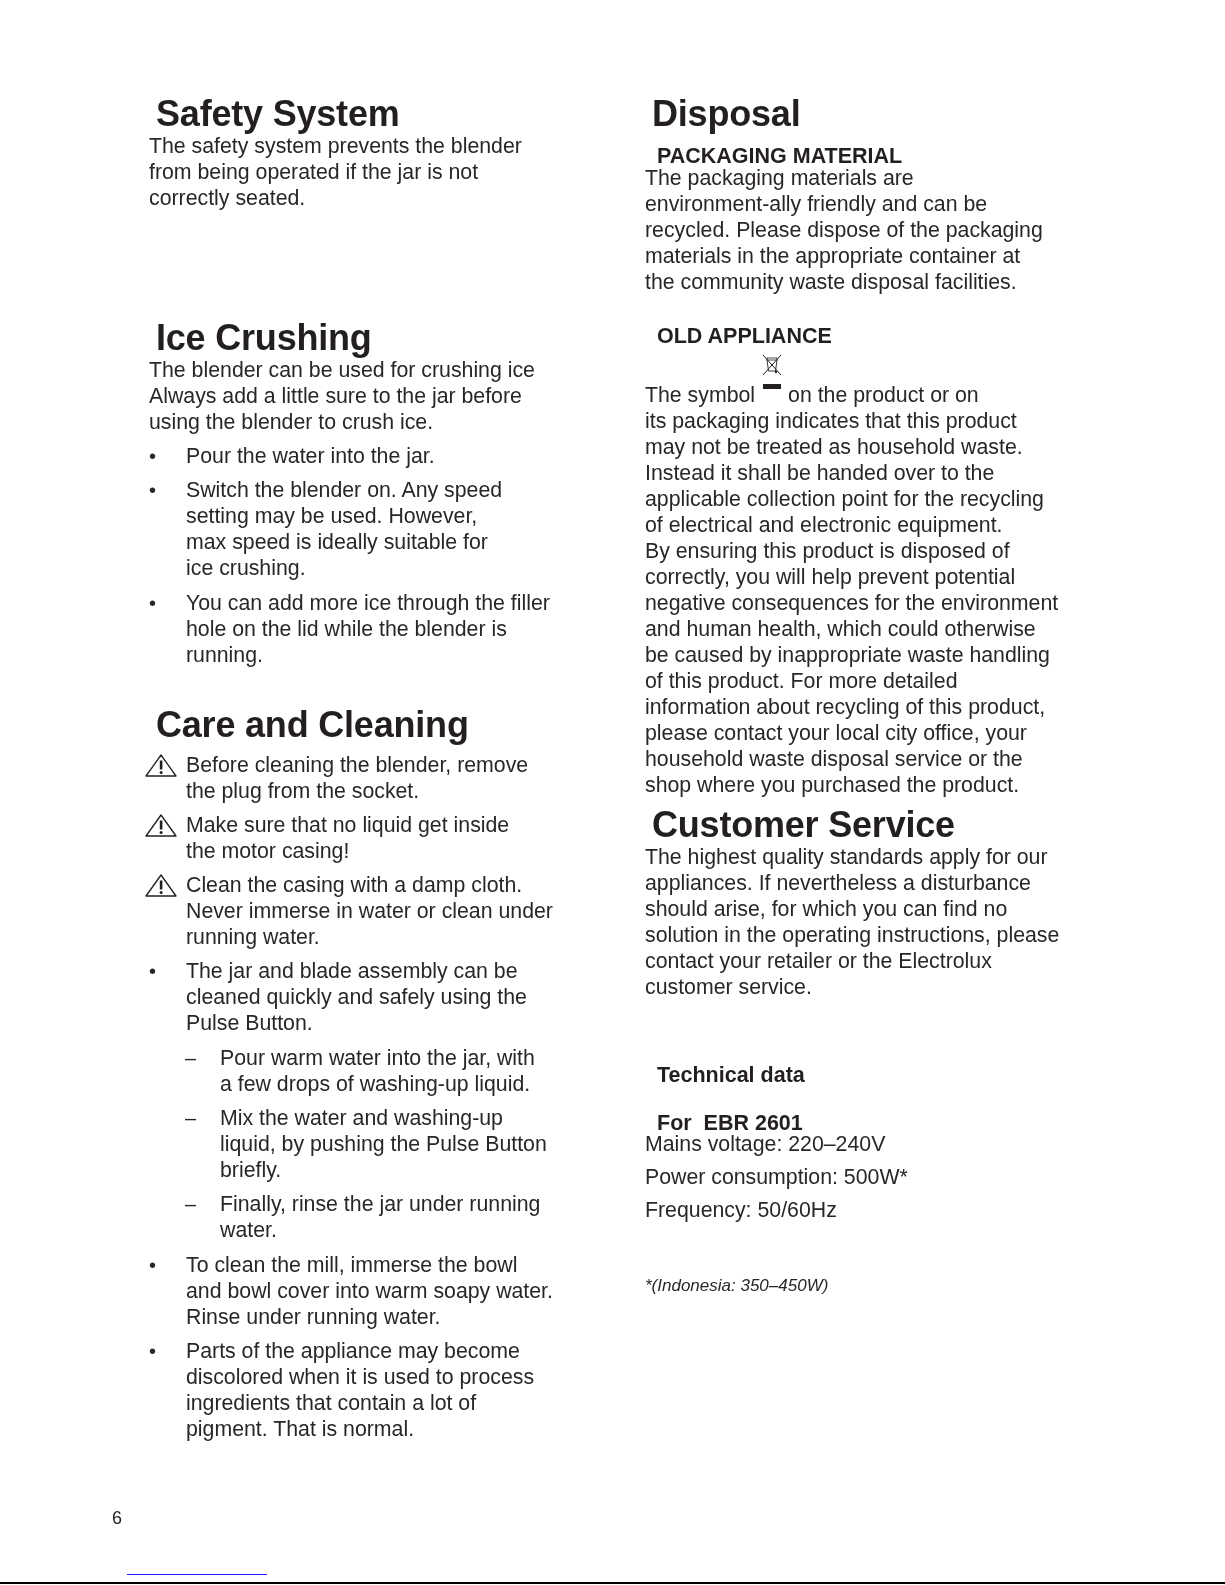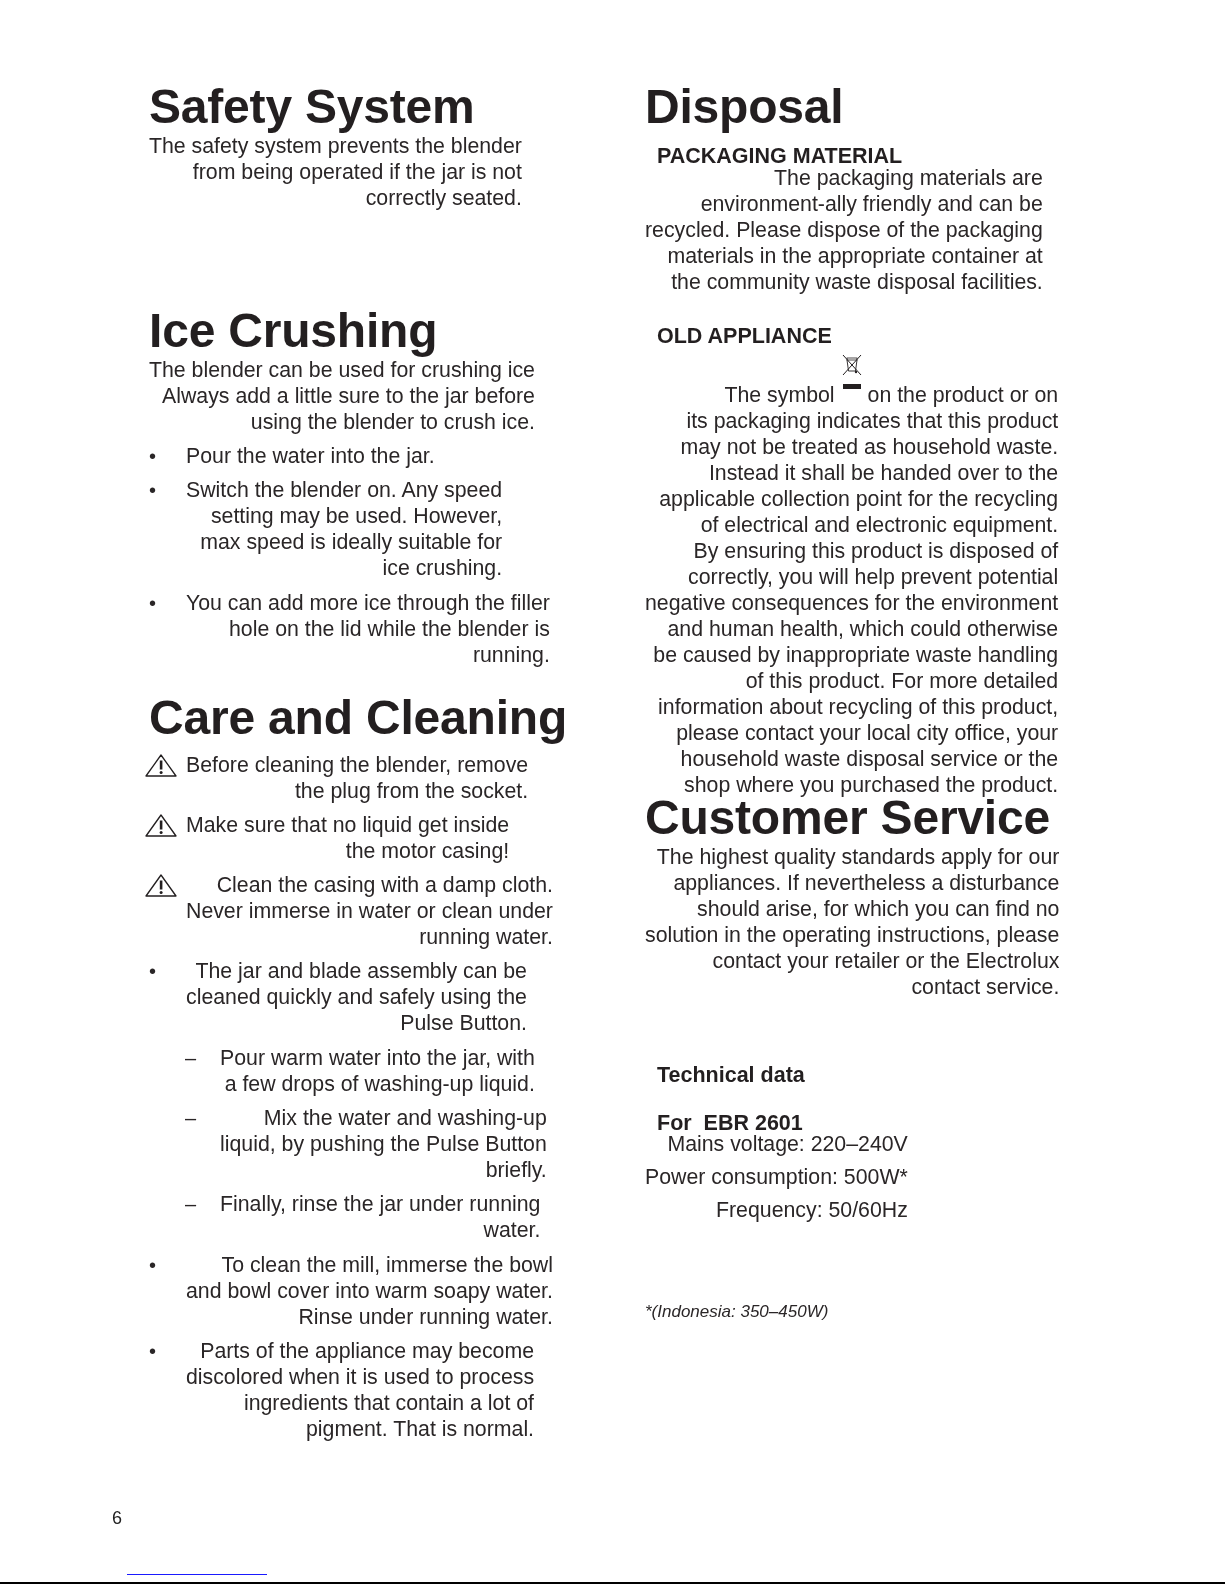--- a/index.html
+++ b/index.html
@@ -5,38 +5,38 @@
   html, body { margin: 0; padding: 0; background: #ffffff; }
   body {
     width: 1225px; height: 1585px; position: relative; overflow: hidden;
     font-family: "Liberation Sans", sans-serif; color: #231f20;
   }
   .col { position: absolute; top: 0; }
   .left { left: 149px; width: 430px; }
   .right { left: 645px; width: 430px; }
   .abs { position: absolute; white-space: nowrap; }
   h1 {
-    margin: 0; font-family: "Liberation Sans", sans-serif; font-weight: bold;
-    font-size: 48px; color: #231f20; letter-spacing: -0.2px; line-height: 40px;
+    margin: 7px; font-family: "Liberation Sans", sans-serif; font-weight: bold;
+    font-size: 36px; color: #231f20; letter-spacing: -0.2px; line-height: 40px;
   }
   h2 {
     margin: 12px; font-weight: bold; font-size: 21.5px; color: #231f20; line-height: 26px;
   }
   .p {
-    font-size: 21.3px; line-height: 26px; color: #2a2627; white-space: nowrap; text-align: right;
+    font-size: 21.3px; line-height: 26px; color: #2a2627; white-space: nowrap;
   }
   .para { position: absolute; left: 0; }
   .item { position: absolute; left: 0; }
   .bullet { position: absolute; left: 0; font-size: 20px; line-height: 26px; }
   .dash { position: absolute; left: 36px; font-size: 20px; line-height: 26px; }
   .item-text { position: absolute; left: 37px; }
   .sub-text { position: absolute; left: 71px; }
   .warn-icon { position: absolute; left: -5px; top: 1px; width: 34px; height: 24px; }
   .weee-icon { display: inline-block; width: 22px; height: 40px; vertical-align: -4px; margin: 0 5px 0 6px; position: relative; top: -12px; }
-  .footnote { font-style: italic; font-size: 17px; color: #2a2627; margin-top: 26px; }
+  .footnote { font-style: italic; font-size: 17px; color: #2a2627; }
   .page-num { position: absolute; left: 112px; top: 1508px; font-size: 18px; color: #222; }
   .blue-line { position: absolute; left: 127px; top: 1574px; width: 140px; height: 1px; background: #1a1aff; }
   .black-line { position: absolute; left: 0; top: 1582px; width: 1225px; height: 2px; background: #000; }
 </style>
 </head>
 <body>
 
 <div class="col left">
   <h1 class="abs" style="top:87px">Safety System</h1>
   <div class="para p" style="top:133px">
@@ -201,21 +201,21 @@
     <div>shop where you purchased the product.</div>
   </div>
 
   <h1 class="abs" style="top:798px">Customer Service</h1>
   <div class="para p" style="top:844px">
     <div>The highest quality standards apply for our</div>
     <div>appliances. If nevertheless a disturbance</div>
     <div>should arise, for which you can find no</div>
     <div>solution in the operating instructions, please</div>
     <div>contact your retailer or the Electrolux</div>
-    <div>contact service.</div>
+    <div>customer service.</div>
   </div>
 
   <h2 class="abs" style="top:1050px">Technical data</h2>
   <h2 class="abs" style="top:1098px; white-space:pre">For  EBR 2601</h2>
   <div class="para p" style="top:1128px; line-height:33px">
     <div>Mains voltage:  220–240V</div>
     <div>Power consumption: 500W*</div>
     <div>Frequency: 50/60Hz</div>
   </div>
   <div class="abs footnote" style="top:1276px">*(Indonesia: 350–450W)</div>

